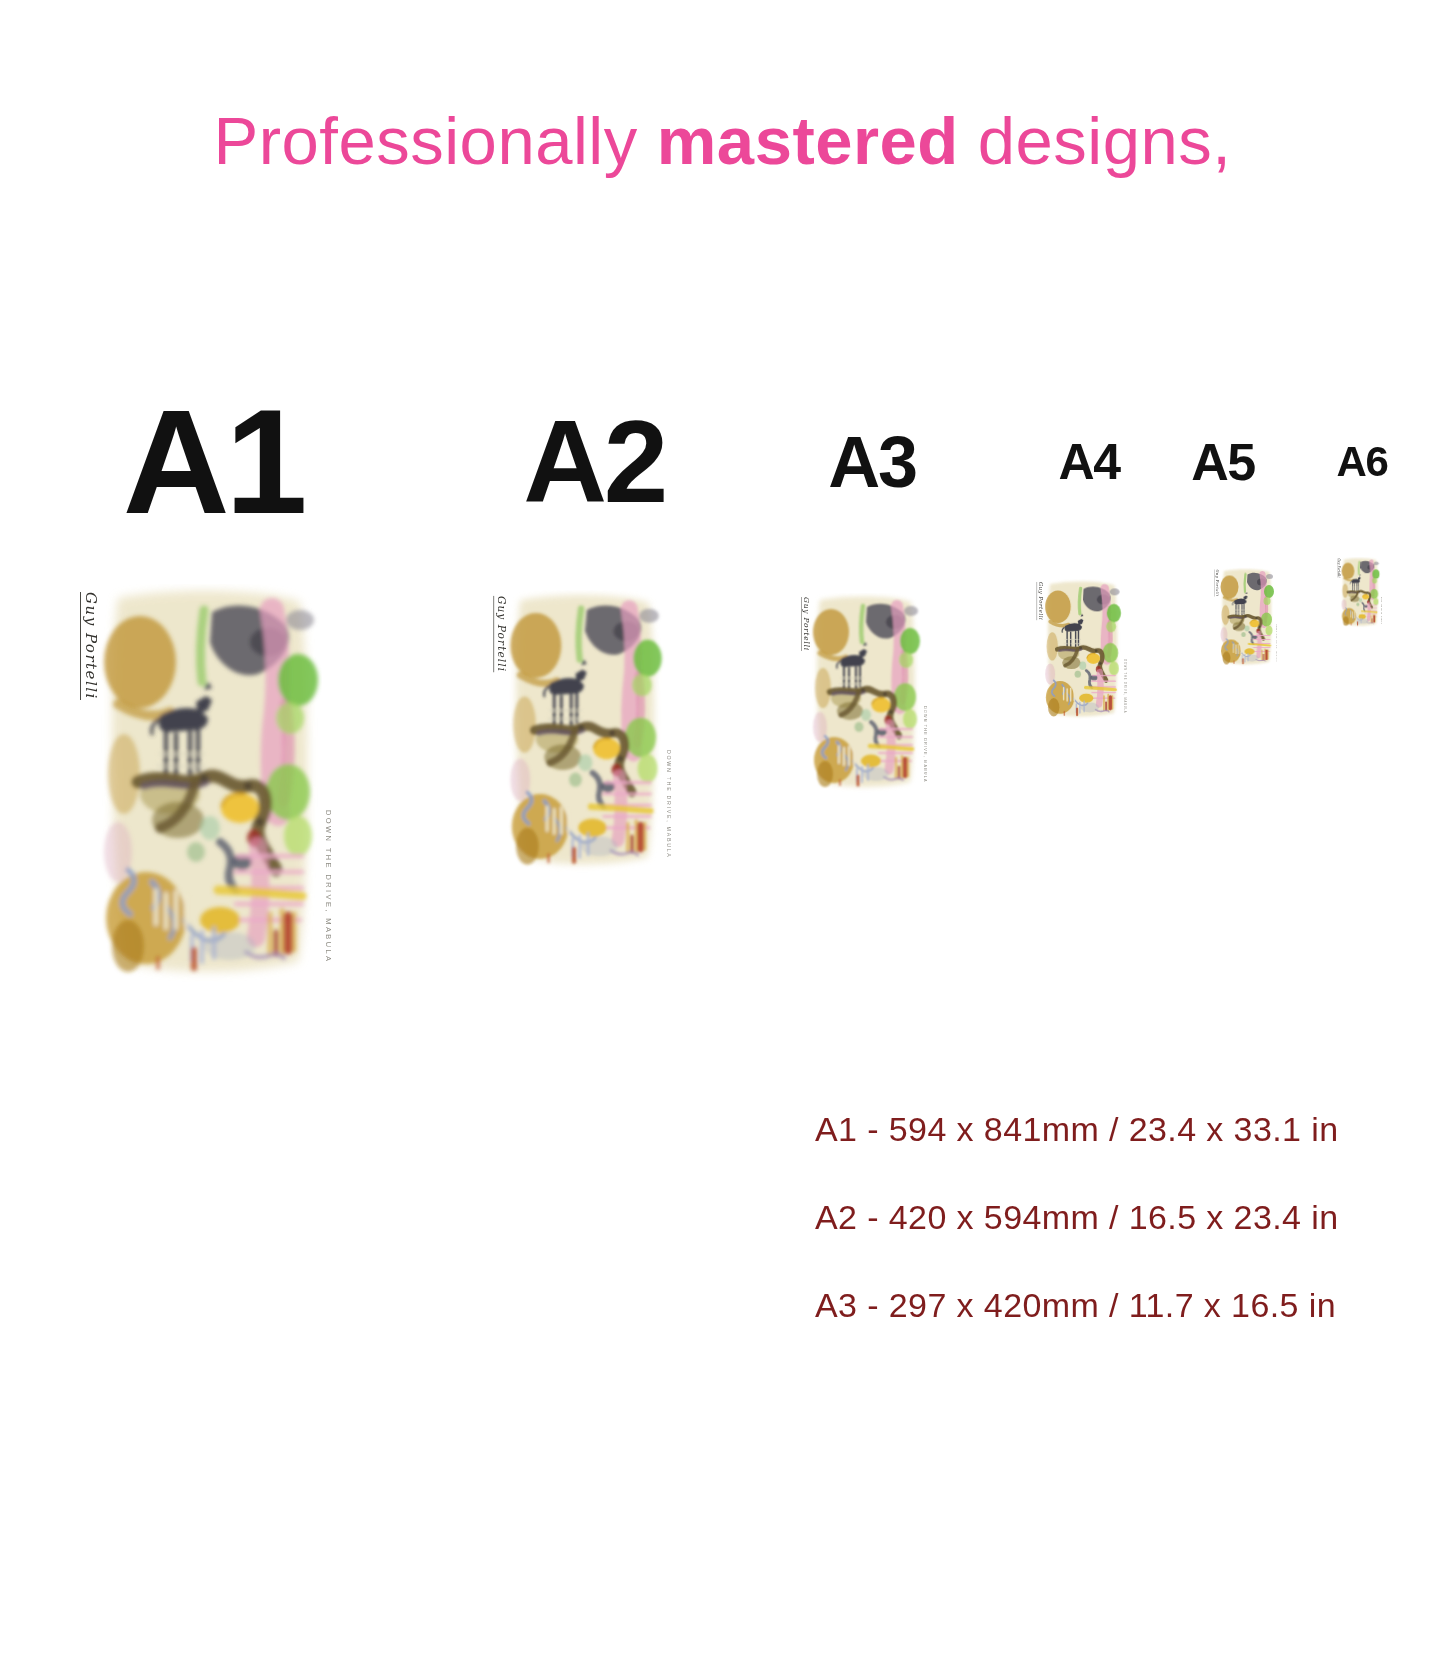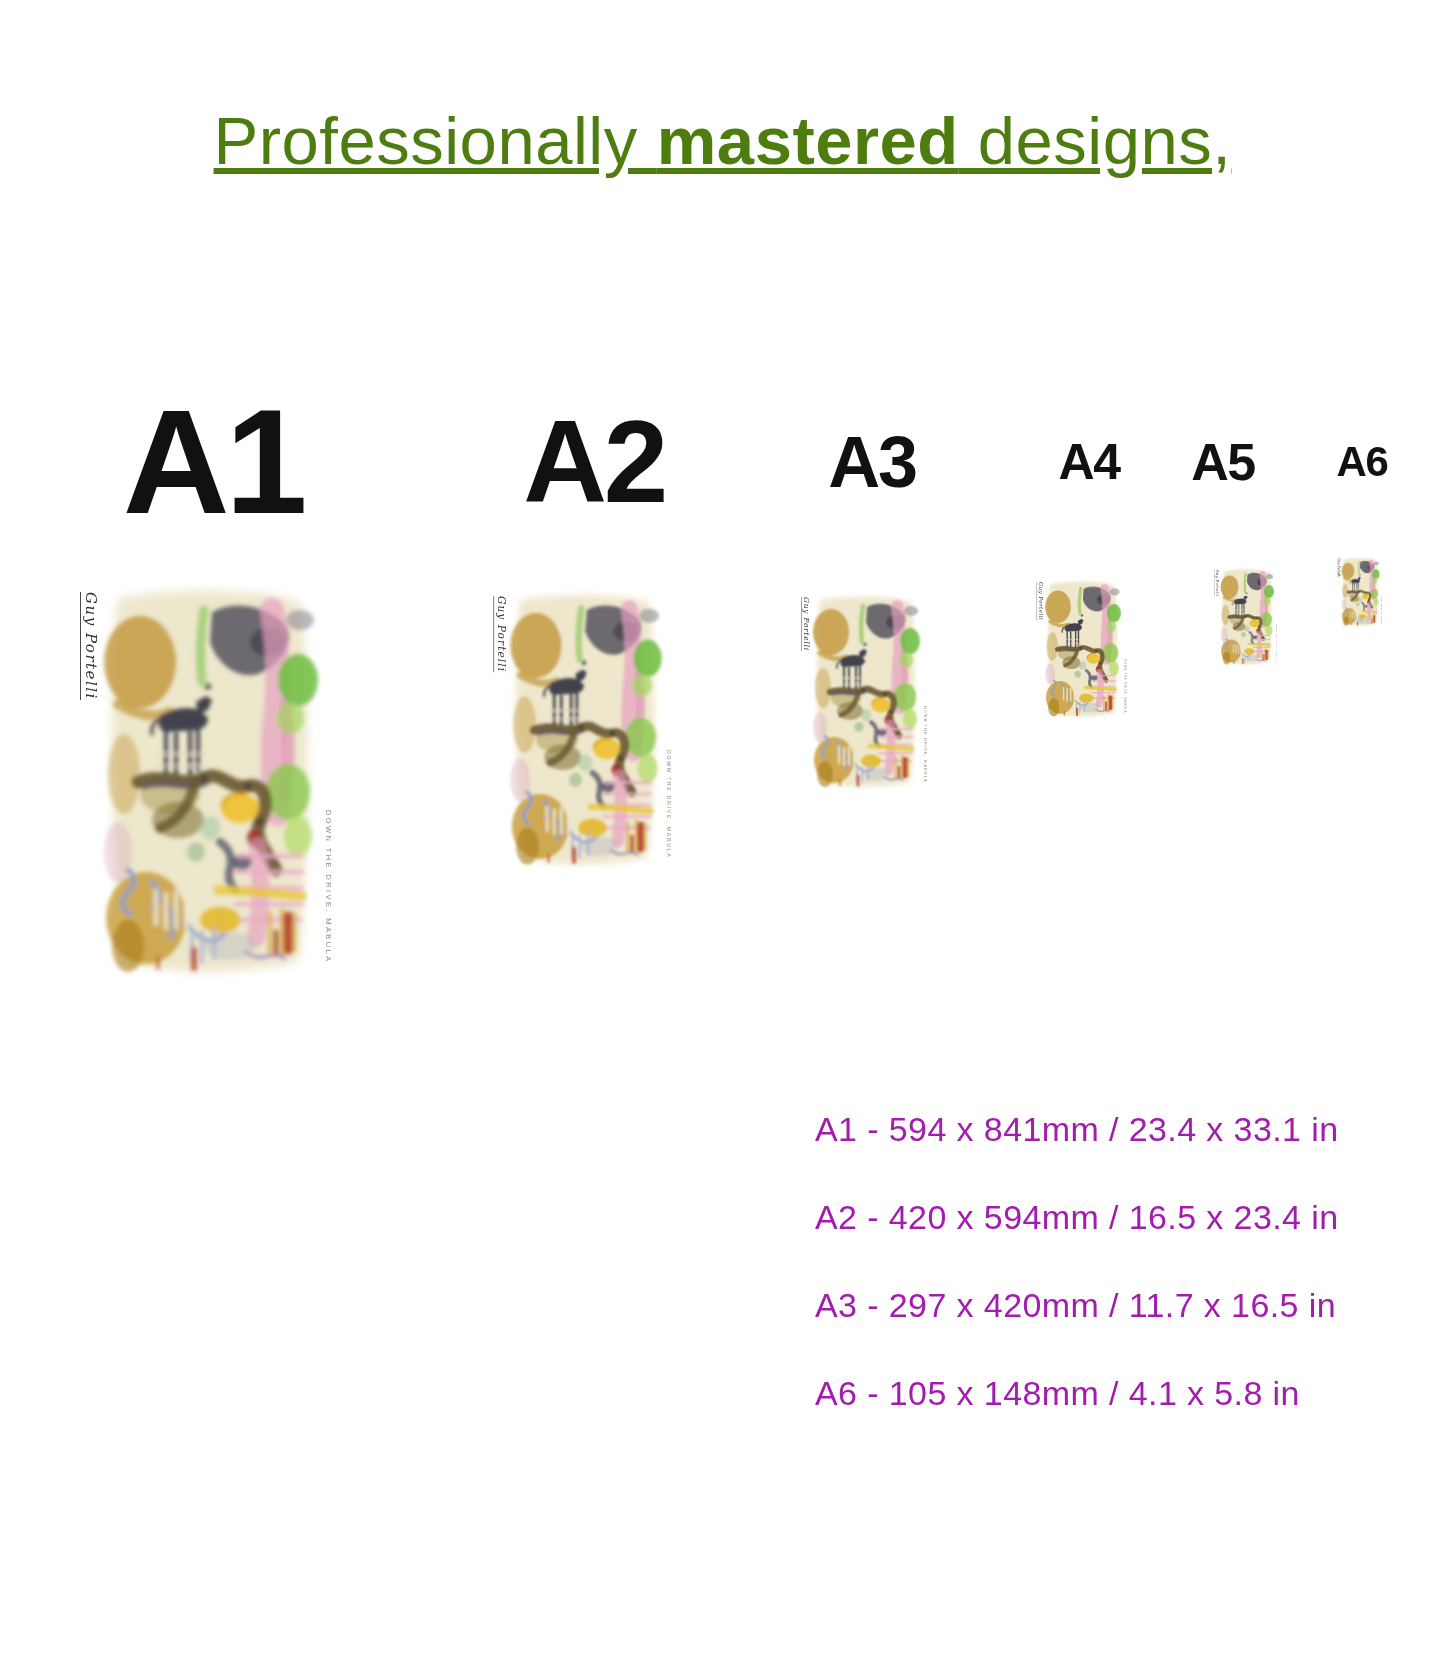--- a/index.html
+++ b/index.html
@@ -4,23 +4,22 @@
 <style>
   html,body{margin:0;padding:0;}
   body{
     width:1445px;height:1680px;position:relative;overflow:hidden;
     background:#ffffff;
     font-family:"Liberation Sans",sans-serif;
   }
   
   .heading{
     position:absolute;top:86px;left:0;width:1445px;text-align:center;
-    font-size:67px;line-height:110px;color:#4d7c0f;letter-spacing:0.5px;
+    font-size:67px;line-height:110px;color:#ec4899;letter-spacing:0.5px;
     font-weight:400;
-    text-decoration:underline;
   }
   .heading strong{font-weight:700;}
   
   .size-label{
     position:absolute;top:462px;transform:translate(-50%,-50%);
     font-weight:700;color:#111111;letter-spacing:-0.03em;white-space:nowrap;
   }
   #lbl-a1{left:213px;font-size:148px;}
   #lbl-a2{left:594px;font-size:116px;}
   #lbl-a3{left:872px;font-size:72px;}
@@ -45,21 +44,21 @@
   }
   .art-caption-wrap{position:absolute;left:246px;top:232px;width:12px;height:190px;}
   .art-caption{
     position:absolute;left:9px;top:0;transform-origin:0 0;transform:rotate(90deg);
     white-space:nowrap;font-size:7.5px;letter-spacing:2.4px;color:#8f8d85;line-height:9px;
   }
   
   .specs{position:absolute;left:815px;top:1112px;}
   .spec-line{
     font-size:34px;line-height:34px;margin-bottom:54px;
-    color:#a21caf;letter-spacing:0.4px;white-space:nowrap;font-weight:400;
+    color:#7f1d1d;letter-spacing:0.4px;white-space:nowrap;font-weight:400;
   }
   .defs-holder{position:absolute;width:0;height:0;overflow:hidden;}
 </style>
 </head>
 <body>
 
 <svg class="defs-holder" aria-hidden="true">
   <defs>
     <filter id="soft" x="-30%" y="-30%" width="160%" height="160%">
         <feGaussianBlur stdDeviation="2"></feGaussianBlur>
@@ -202,14 +201,13 @@
     </svg>
   <div class="art-caption-wrap">
       <span class="art-caption">DOWN THE DRIVE, MABULA</span>
     </div>
 </div>
 
 <div class="specs">
   <div class="spec-line">A1 - 594 x 841mm / 23.4 x 33.1 in</div>
   <div class="spec-line">A2 - 420 x 594mm / 16.5 x 23.4 in</div>
   <div class="spec-line">A3 - 297 x 420mm / 11.7 x 16.5 in</div>
-  <div class="spec-line">A6 - 105 x 148mm / 4.1 x 5.8 in</div>
 </div>
 
 </body></html>

